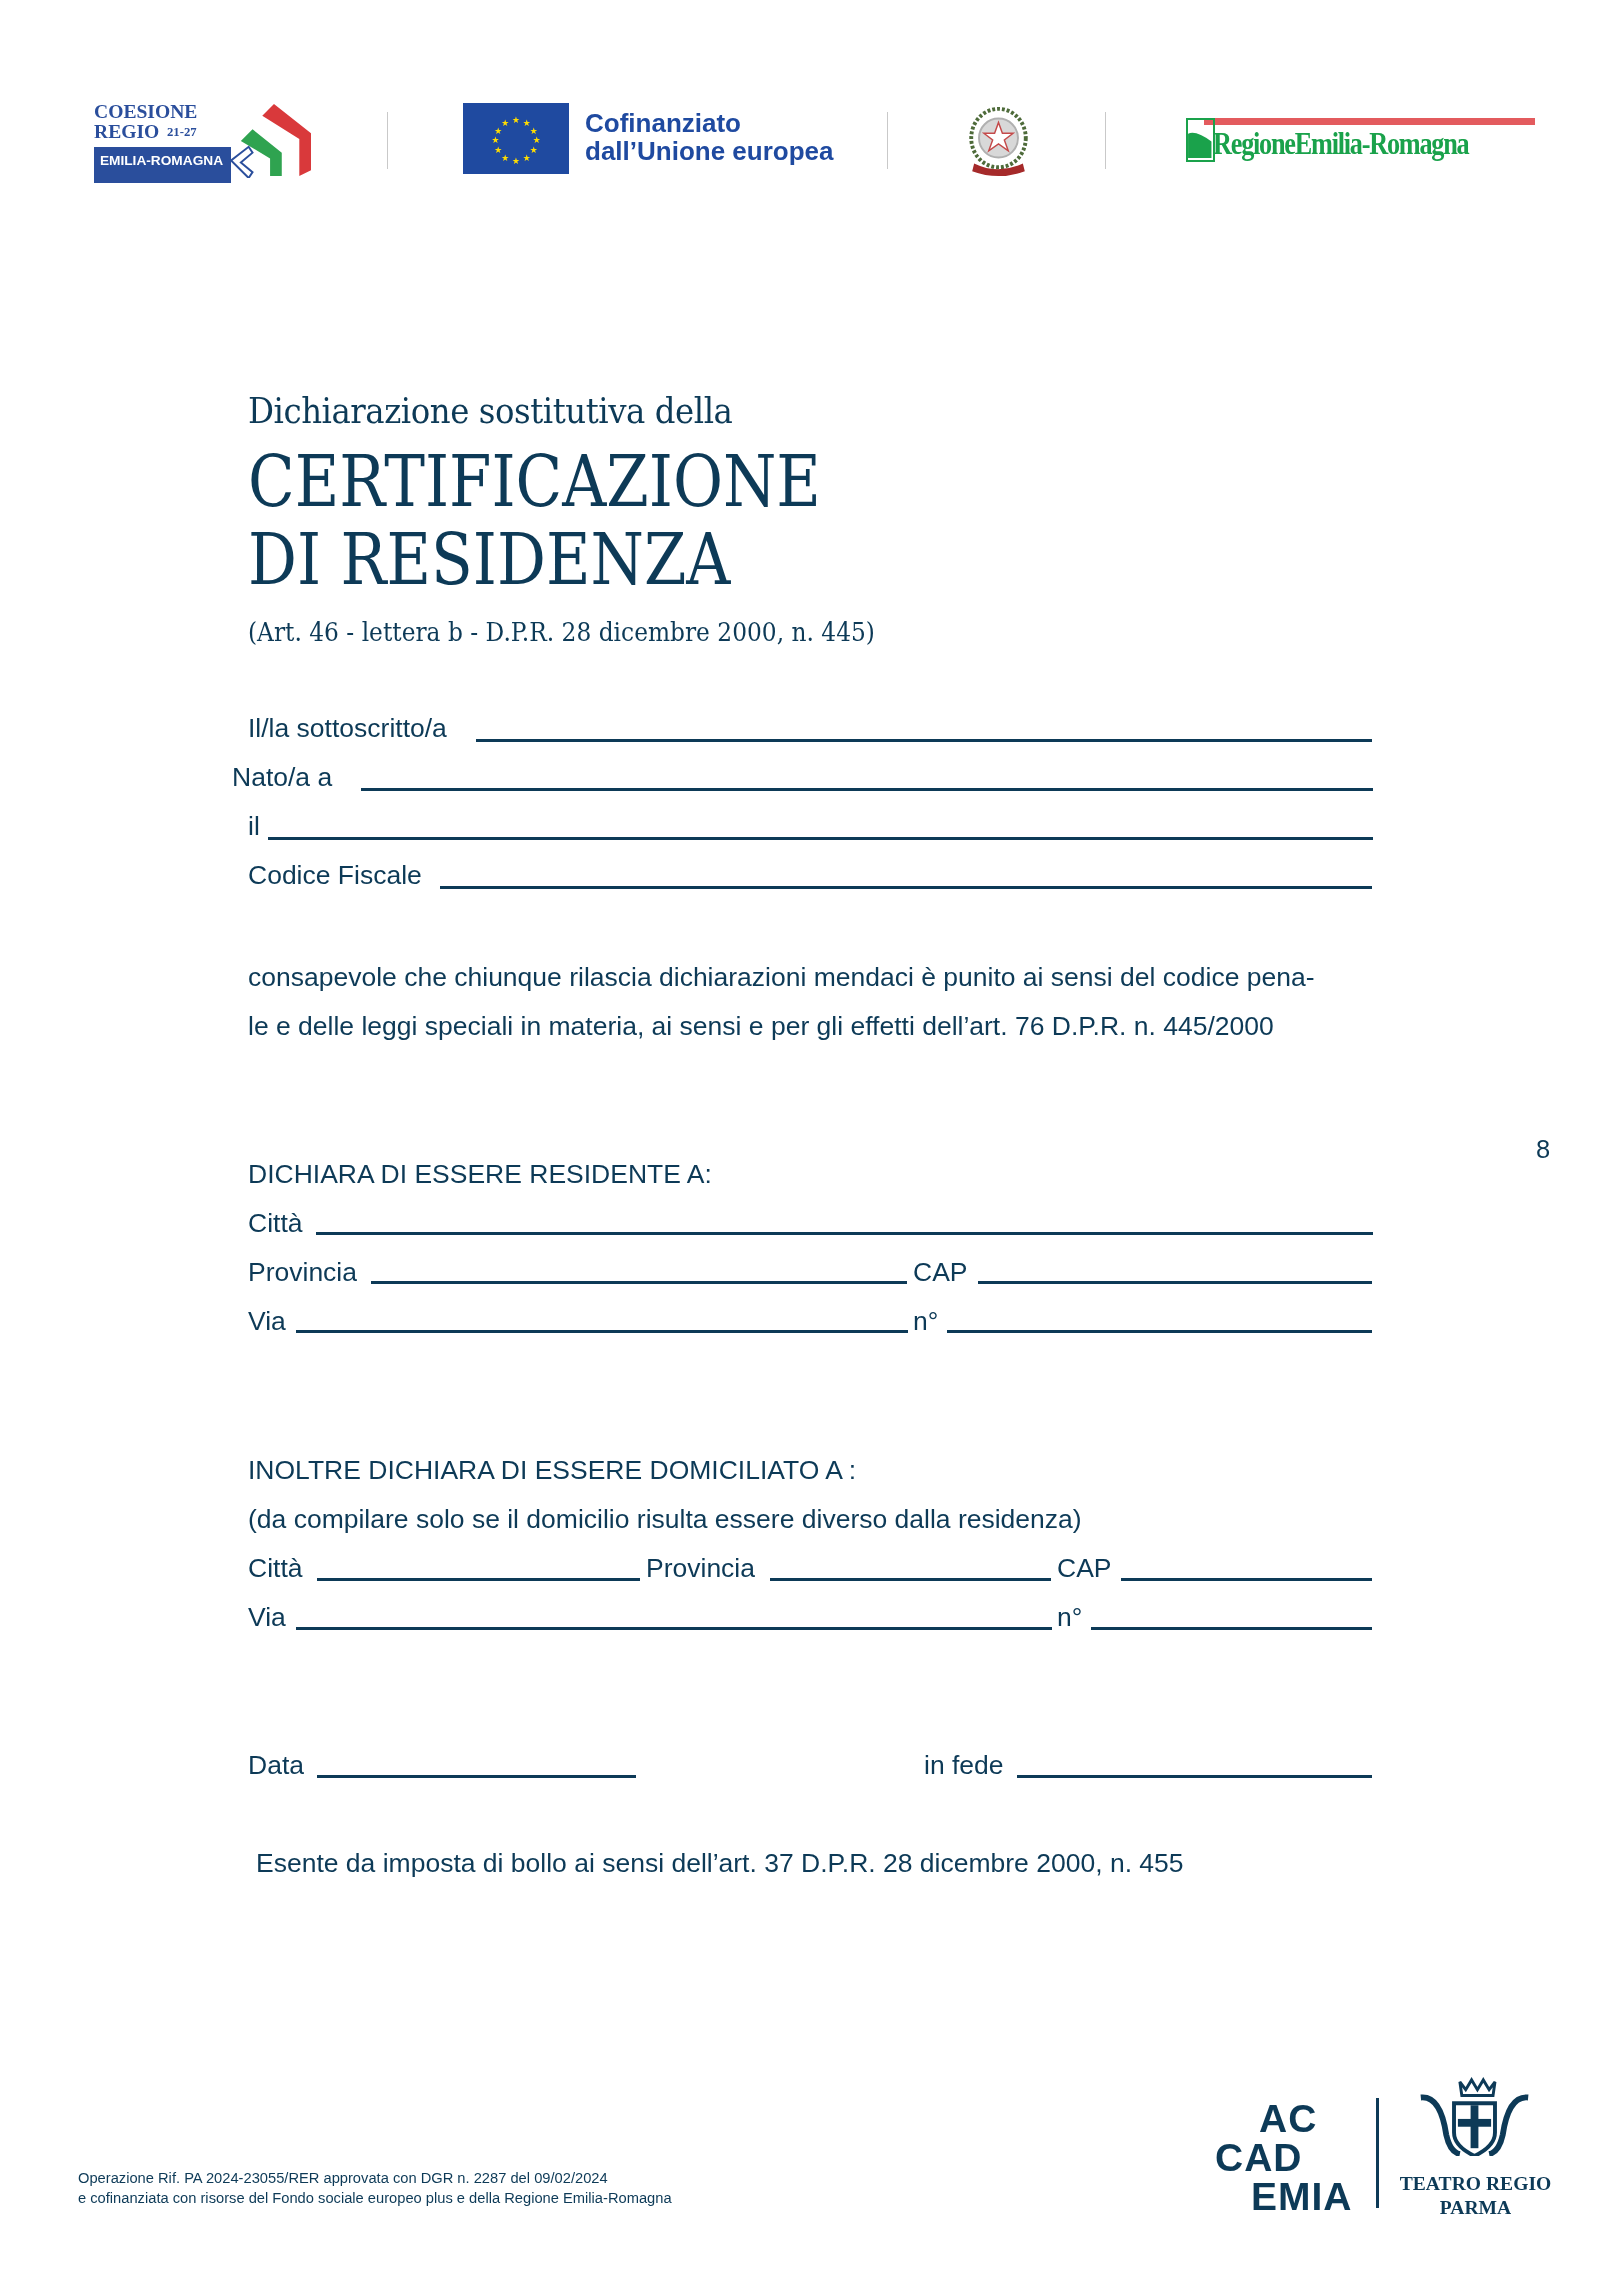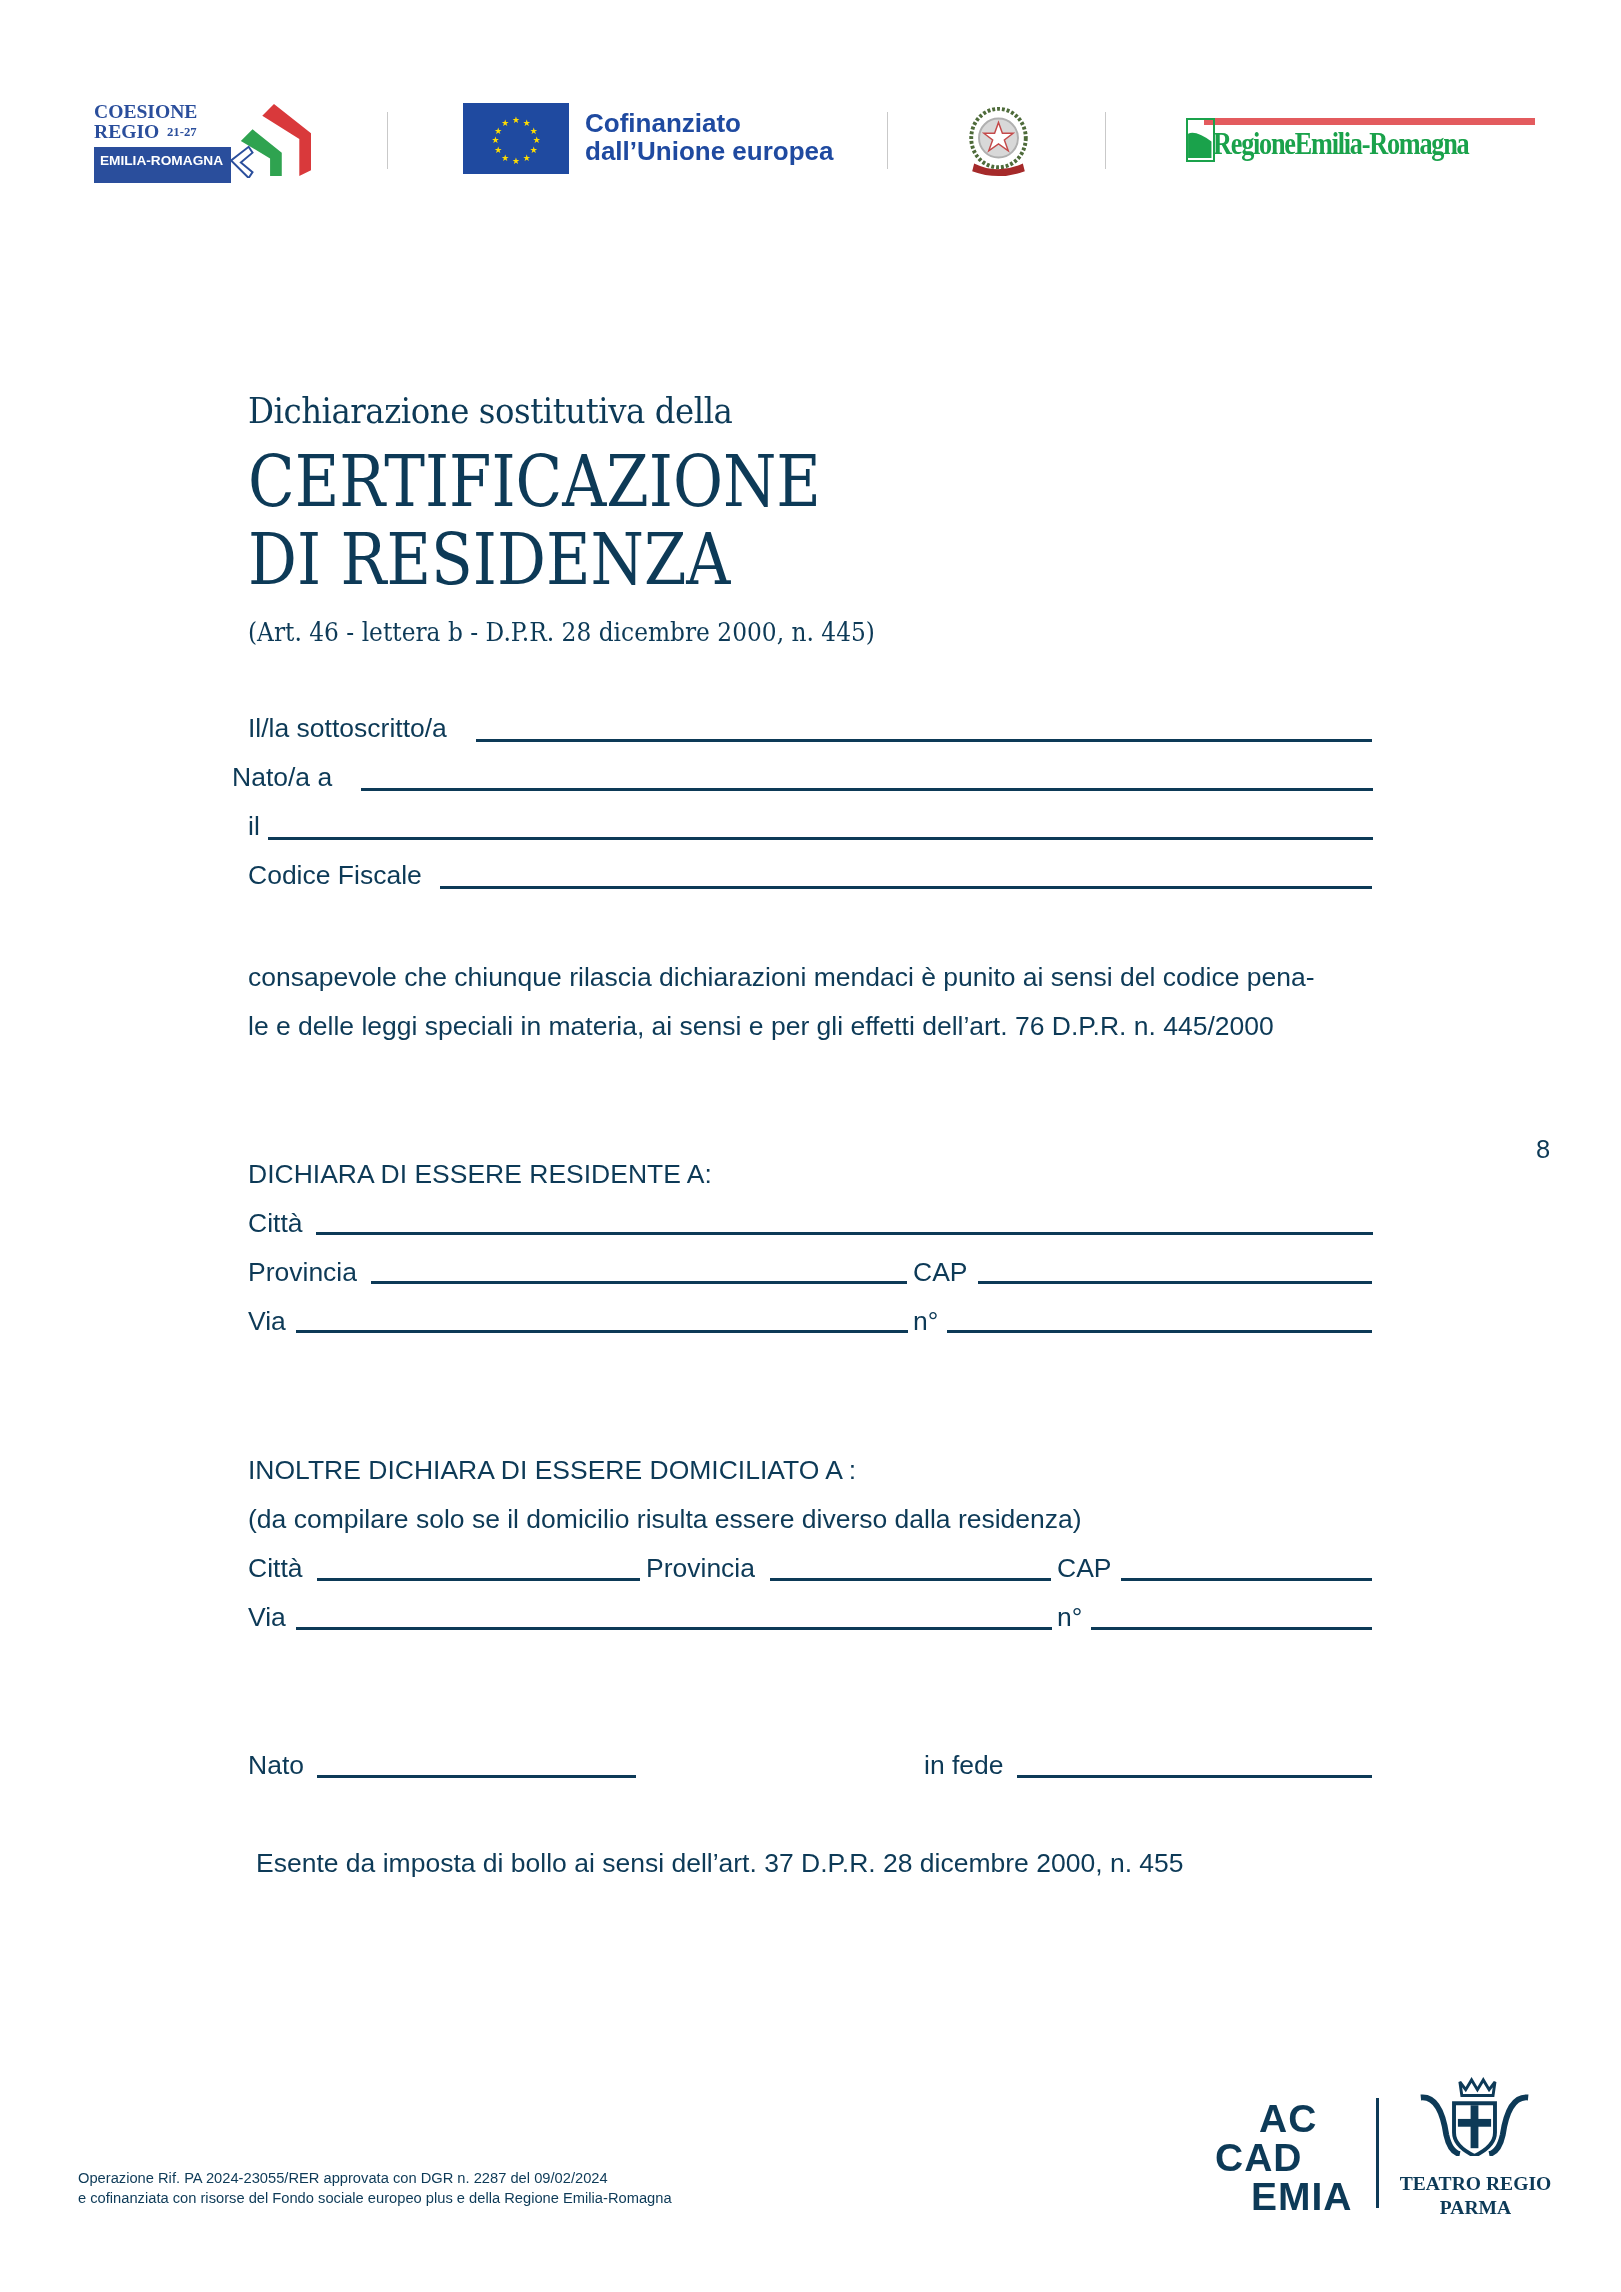--- a/index.html
+++ b/index.html
@@ -147,21 +147,21 @@
   <div class="lbl" style="left:1057px;top:1554px;">CAP</div>
   <div class="line" style="left:1121px;top:1578px;width:251px;"></div>
 
   <div class="lbl" style="left:248px;top:1603px;">Via</div>
   <div class="line" style="left:296px;top:1627px;width:756px;"></div>
   <div class="lbl" style="left:1057px;top:1603px;">n°</div>
   <div class="line" style="left:1091px;top:1627px;width:281px;"></div>
 </div>
 
 <div>
-  <div class="lbl" style="left:248px;top:1751px;">Nato</div>
+  <div class="lbl" style="left:248px;top:1751px;">Data</div>
   <div class="line" style="left:317px;top:1775px;width:319px;"></div>
   <div class="lbl" style="left:924px;top:1751px;">in fede</div>
   <div class="line" style="left:1017px;top:1775px;width:355px;"></div>
 </div>
 
 <div class="para" style="top:1849px;margin-left:8px;">Esente da imposta di bollo ai sensi dell’art. 37 D.P.R. 28 dicembre 2000, n. 455</div>
 
 <div class="footer-note" style="top:2169px;">Operazione Rif. PA 2024-23055/RER approvata con DGR n. 2287 del 09/02/2024</div>
 <div class="footer-note" style="top:2189px;">e cofinanziata con risorse del Fondo sociale europeo plus e della Regione Emilia-Romagna</div>
 

